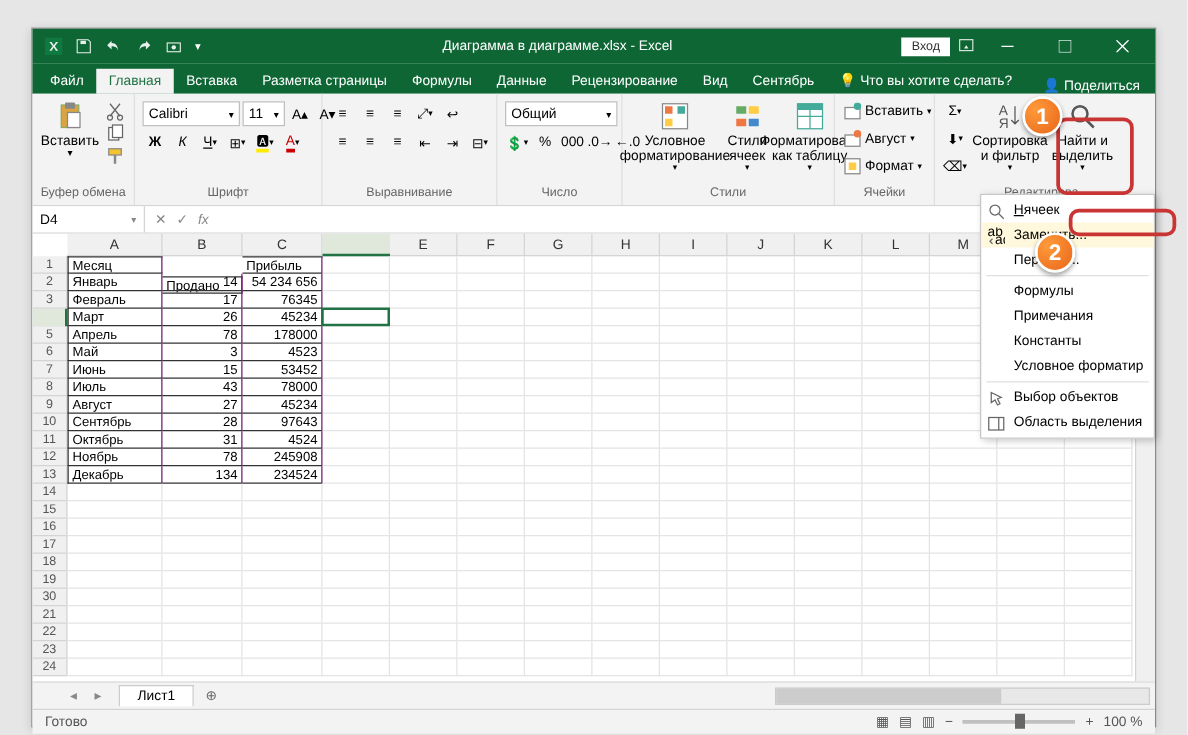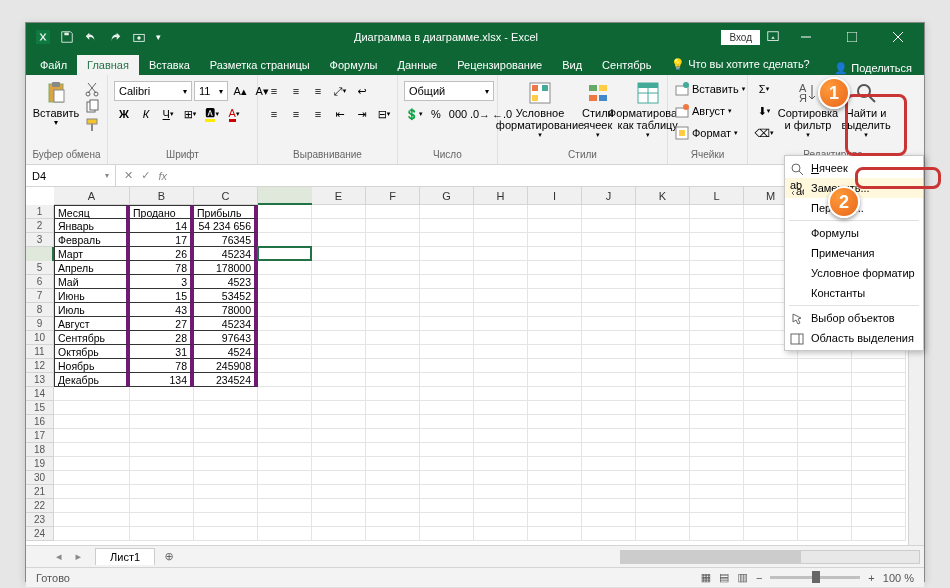--- a/index.html
+++ b/index.html
@@ -30,21 +30,21 @@
 .namebox{width:90px;border-right:1px solid #d4d4d4;padding:0 6px;height:100%;display:flex;align-items:center;justify-content:space-between}
 .fx-area{display:flex;align-items:center;gap:8px;padding:0 8px;color:#888}
 .grid-area{position:relative;height:358px;overflow:hidden;background:#fff}
 .colheads{display:flex;height:18px;background:#f0f0f0;border-bottom:1px solid #d4d4d4;position:absolute;left:28px;top:0;right:16px}
 .colhead{border-right:1px solid #d4d4d4;text-align:center;font-size:11px;color:#333;line-height:18px}
 .rowheads{position:absolute;left:0;top:18px;width:28px;background:#f0f0f0;border-right:1px solid #d4d4d4}
 .rowhead{height:14px;border-bottom:1px solid #d4d4d4;text-align:center;font-size:10px;color:#555;line-height:14px}
 .cells{position:absolute;left:28px;top:18px;right:16px;bottom:0}
 .cell{position:absolute;border-right:1px solid #e4e4e4;border-bottom:1px solid #e4e4e4;padding:0 3px;font-size:10.5px;line-height:14px;height:14px;overflow:hidden;white-space:nowrap}
 .cell.bb{border-bottom:1px solid #333}
-.cell.br{border-right:4px solid #701a75}
+.cell.br{border-right:1px solid #701a75}
 .cell.bl{border-left:1px solid #333}
 .cell.bt{border-top:1px solid #333}
 .cell.num{text-align:right}
 .active-cell{position:absolute;border:2px solid #217346;pointer-events:none}
 .col-sel{position:absolute;top:0;height:18px;border-bottom:2px solid #217346;background:#e0e8dc}
 .row-sel{position:absolute;left:0;width:28px;border-right:2px solid #217346;background:#e0e8dc}
 .sheet-tabs{height:22px;background:#f3f3f3;border-top:1px solid #d4d4d4;display:flex;align-items:center;padding-left:30px;gap:4px}
 .sheet-tab{padding:2px 14px;background:#fff;border:1px solid #ccc;border-bottom:none;font-size:11px}
 .sheet-add{width:20px;text-align:center;color:#666}
 .statusbar{height:20px;background:#f3f3f3;border-top:1px solid #d4d4d4;display:flex;align-items:center;padding:0 10px;font-size:10px;color:#555}
@@ -386,21 +386,21 @@
         <div class="rowhead">19</div>
         <div class="rowhead">30</div>
         <div class="rowhead">21</div>
         <div class="rowhead">22</div>
         <div class="rowhead">23</div>
         <div class="rowhead">24</div>
       </div>
     <div class="row-sel" id="rowsel" style="top: 60px; height: 14px;"></div>
     <div class="cells" id="cells">
         <div class="cell br bb bl bt" style="left: 0px; top: 0px; width: 76px;">Месяц</div>
-        <div class="cell br bb bt" style="left: 76px; top: 0px; width: 64px;">Продано</div>
+        <div class="cell br bb bt" style="left: 76px; top: 16px; width: 64px;">Продано</div>
         <div class="cell br bb bt" style="left: 140px; top: 0px; width: 64px;">Прибыль</div>
         <div class="cell" style="left: 204px; top: 0px; width: 54px;"></div>
         <div class="cell" style="left: 258px; top: 0px; width: 54px;"></div>
         <div class="cell" style="left: 312px; top: 0px; width: 54px;"></div>
         <div class="cell" style="left: 366px; top: 0px; width: 54px;"></div>
         <div class="cell" style="left: 420px; top: 0px; width: 54px;"></div>
         <div class="cell" style="left: 474px; top: 0px; width: 54px;"></div>
         <div class="cell" style="left: 528px; top: 0px; width: 54px;"></div>
         <div class="cell" style="left: 582px; top: 0px; width: 54px;"></div>
         <div class="cell" style="left: 636px; top: 0px; width: 54px;"></div>
@@ -790,22 +790,22 @@
         </svg><u class="acc">Н</u><span>ячеек</span></div>
     <div class="menu-item find-hl"><svg class="menu-ico" viewBox="0 0 14 14">
           <text x="0" y="7" font-size="6">ab</text>
           <text x="6" y="13" font-size="6">ac</text>
           <path d="M4 9l-2 2 2 2" stroke="#666" fill="none"></path>
         </svg><span>Заменить...</span></div>
     <div class="menu-item"><span>Перейти...</span></div>
     <div class="menu-sep"></div>
     <div class="menu-item"><span>Формулы</span></div>
     <div class="menu-item"><span>Примечания</span></div>
+    <div class="menu-item"><span>Константы</span></div>
     <div class="menu-item"><span>Условное форматир</span></div>
-    <div class="menu-item"><span>Константы</span></div>
     <div class="menu-sep"></div>
     <div class="menu-item"><svg class="menu-ico" viewBox="0 0 14 14">
           <path d="M3 2l8 4-3 1 2 4-2 1-2-4-3 2z" fill="#fff" stroke="#666"></path>
         </svg><span>Выбор объектов</span></div>
     <div class="menu-item"><svg class="menu-ico" viewBox="0 0 14 14">
           <rect x="1" y="2" width="12" height="10" fill="none" stroke="#666"></rect>
           <line x1="9" y1="2" x2="9" y2="12" stroke="#666"></line>
         </svg><span>Область выделения</span></div>
   </div>
 

